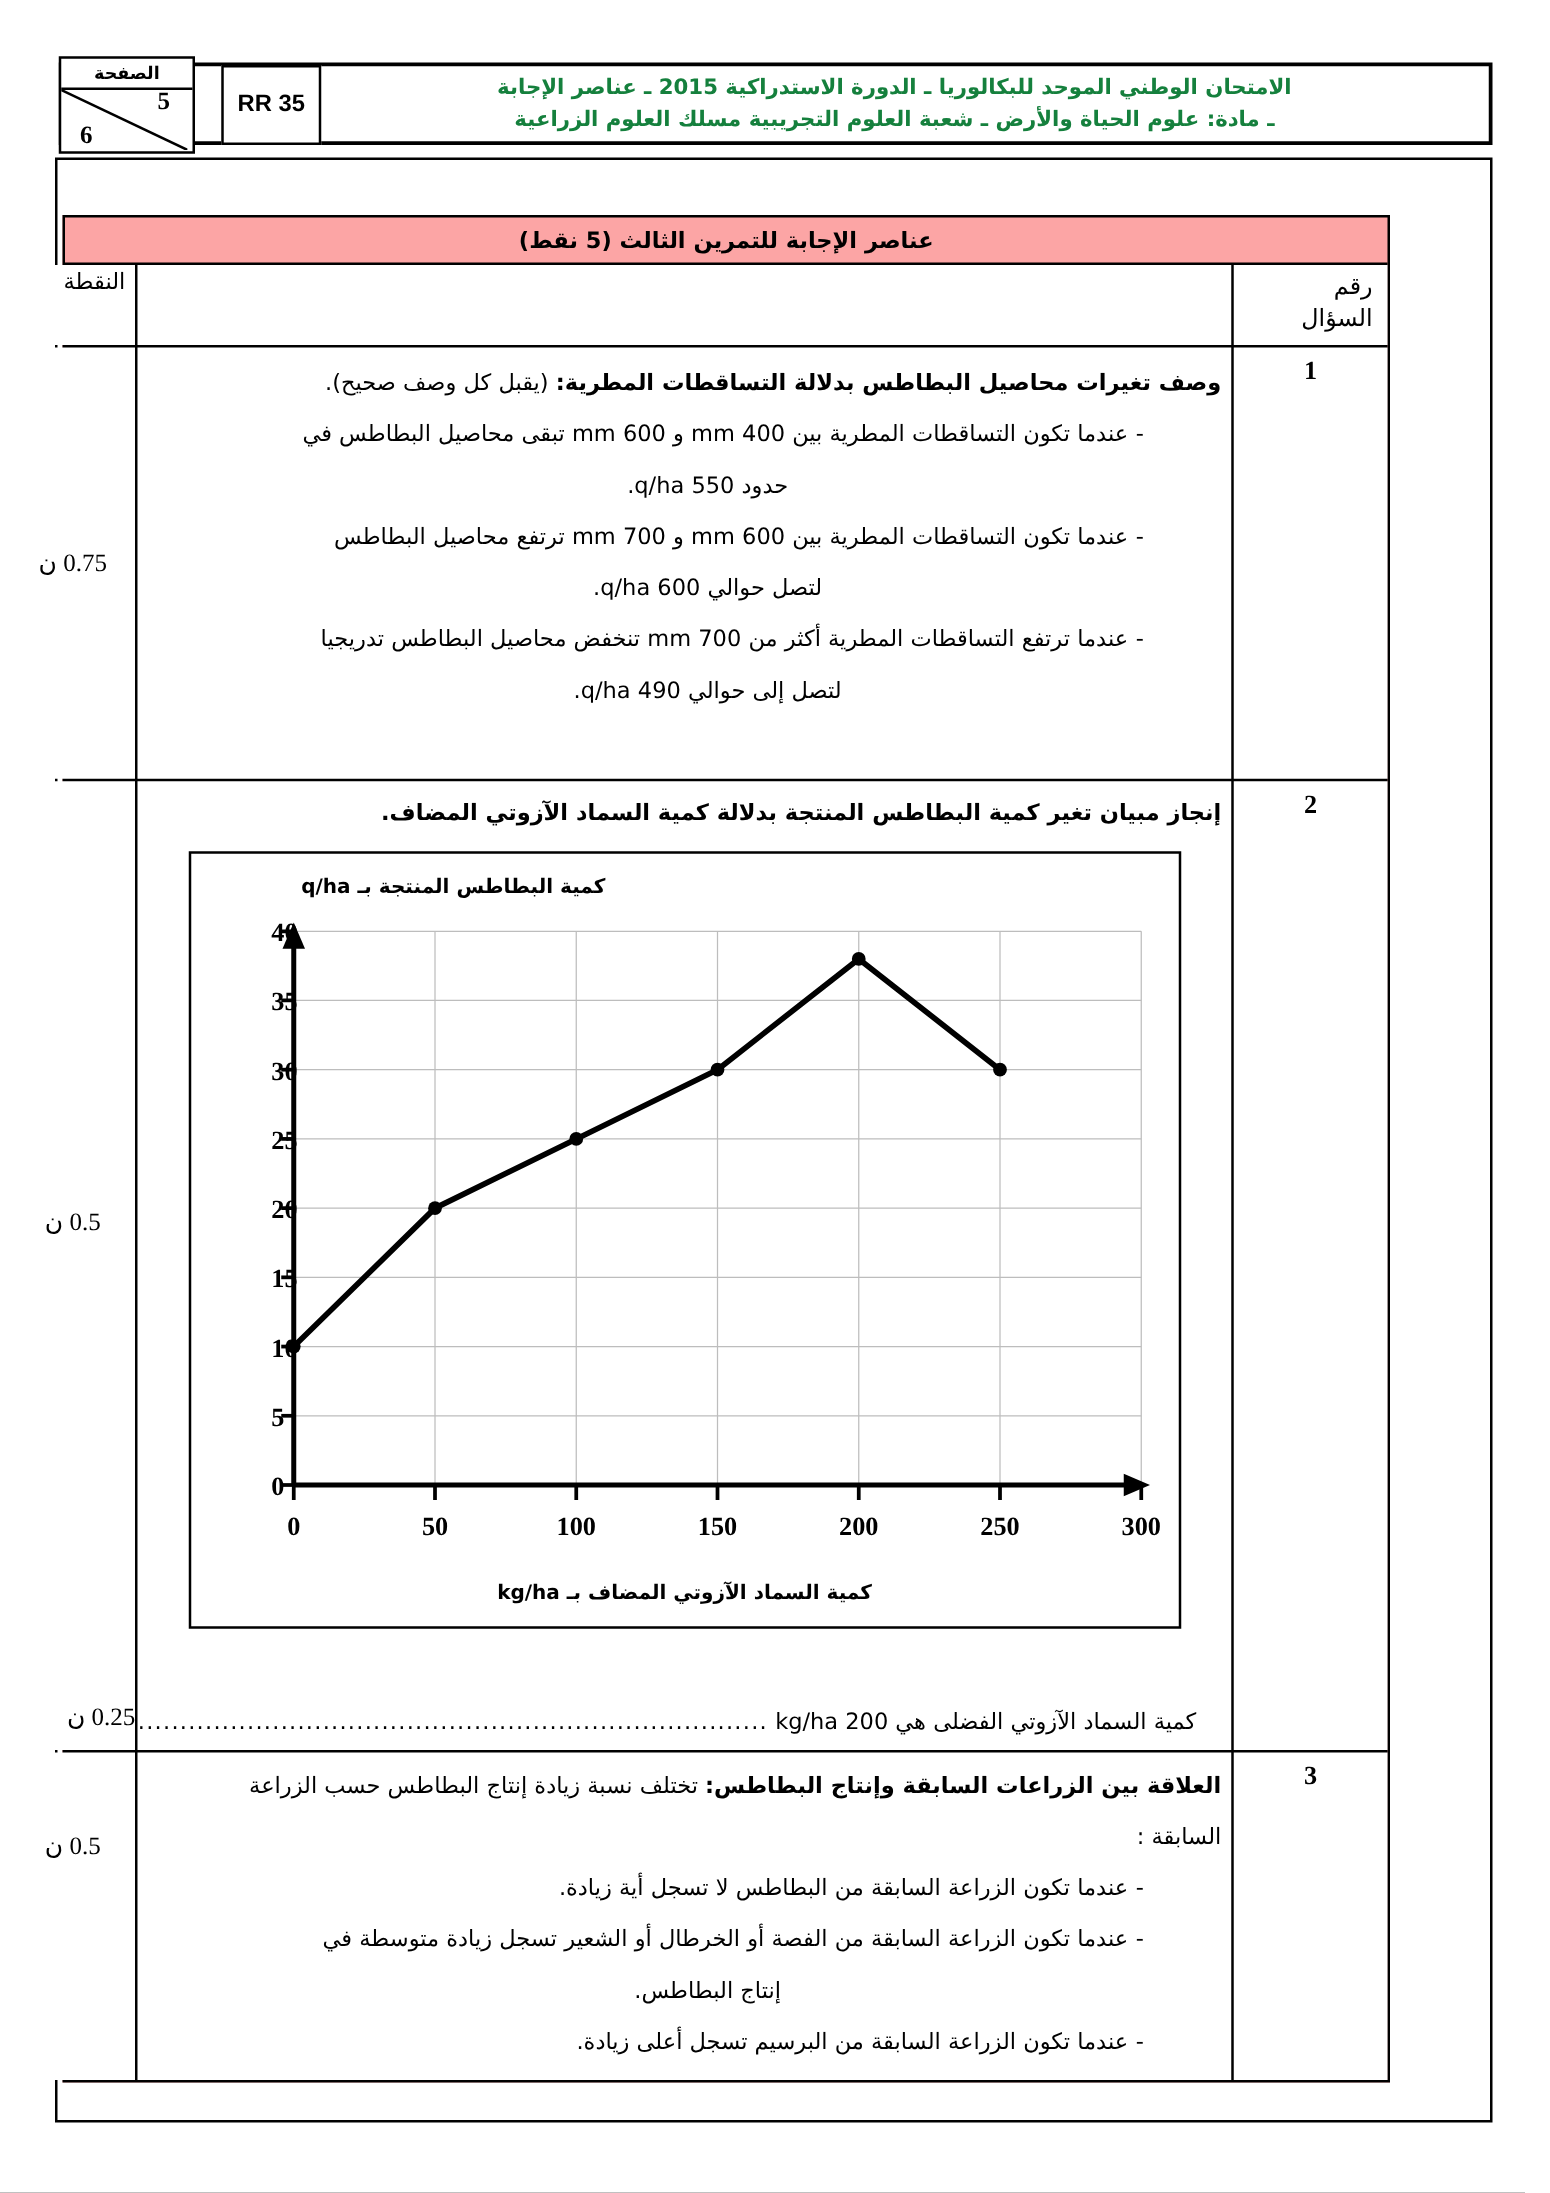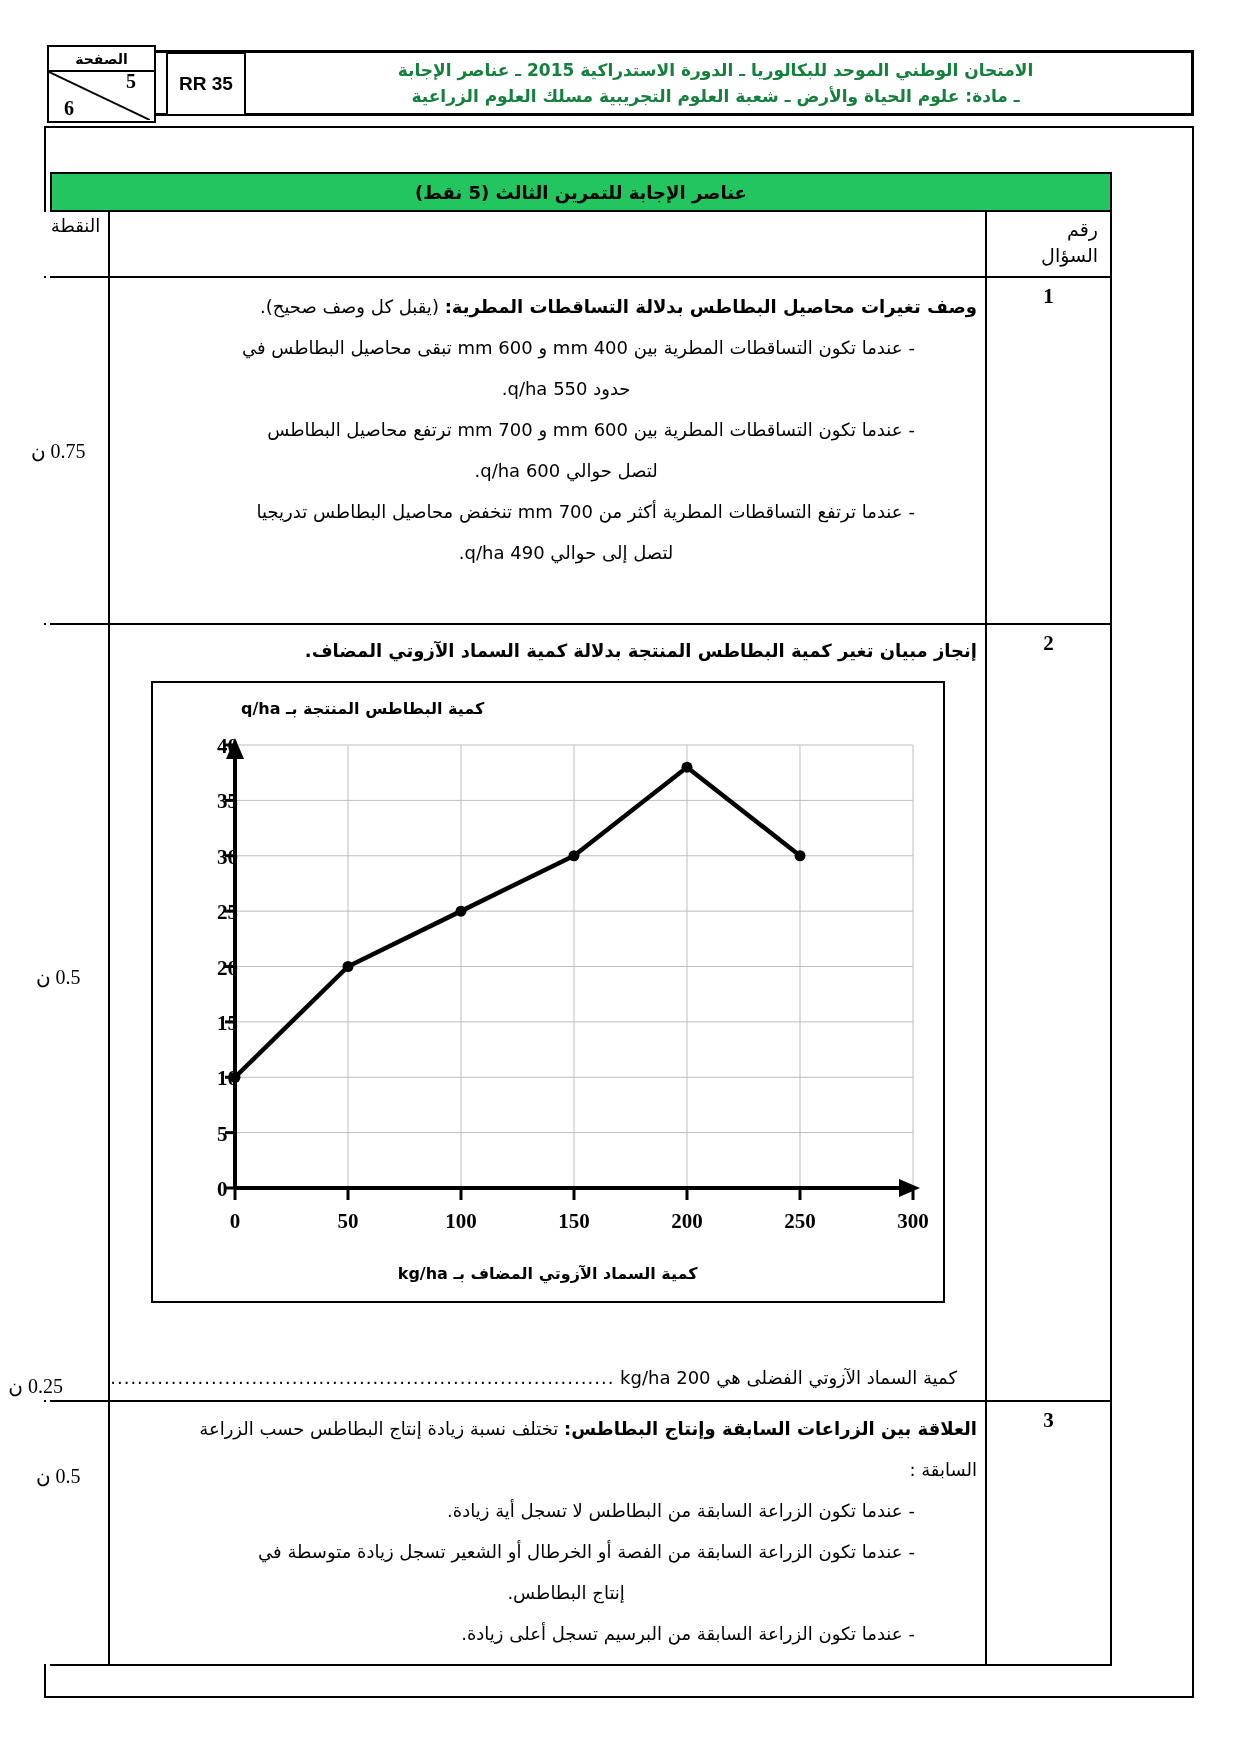--- a/index.html
+++ b/index.html
@@ -14,40 +14,40 @@
   .hdr-line { direction:rtl; text-align:center; font-weight:bold; font-size:17px; line-height:26px; padding-left:10px; }
   .hdr-inner { margin-left:180px; }
 
   .page-box { position:absolute; left:47px; top:45px; width:109px; height:78px; border:2.5px solid #000; background:#fff; z-index:3; }
   .page-label { height:25px; border-bottom:2.5px solid #000; text-align:center; font-weight:bold; font-size:14px; line-height:24px; }
   .page-frac { position:relative; height:48px; font-family:"Liberation Serif","DejaVu Serif",serif; font-weight:bold; font-size:20px; }
   .page-frac svg { position:absolute; inset:0; }
   .p-cur { position:absolute; right:18px; top:-2px; }
   .p-tot { position:absolute; left:15px; bottom:0px; }
 
-  .rr-box { position:absolute; left:166px; top:52px; width:80px; height:64px; border:2.5px solid #000; background:#fff; z-index:3;
+  .rr-box { position:absolute; left:177px; top:52px; width:80px; height:64px; border:2.5px solid #000; background:#fff; z-index:3;
             display:flex; align-items:center; justify-content:center;
             font-family:"Liberation Sans", sans-serif; font-weight:bold; font-size:19px; }
 
   
-  .answer-table { position:absolute; left:50px; top:172px; width:1062px; border:2px solid #000; background:#22c55e; }
+  .answer-table { position:absolute; left:50px; top:172px; width:1062px; border:2px solid #000; background:#fca5a5; }
   .t-title { direction:rtl; height:38px; line-height:38px; text-align:center; font-weight:bold; font-size:18px; border-bottom:2px solid #000; }
   .t-grid { display:grid; grid-template-columns:123px 1fr 100px; grid-template-rows:64px 345px 775px 262px; gap:2px; background:#000; direction:rtl; }
   .cell { background:#fff; }
 
   .c-qhead { font-size:19px; padding:4px 12px; text-align:right; line-height:26px; }
   .c-shead { font-size:18px; padding:3px 8px; text-align:right; }
 
   .c-qnum { text-align:center; padding-top:6px; font-family:"Liberation Serif","DejaVu Serif",serif; font-weight:bold; font-size:21px; }
   .c-score { font-family:"Liberation Serif","DejaVu Serif",serif; font-size:20px; }
   .score-center { display:flex; align-items:center; justify-content:center; }
   .score-top { display:flex; justify-content:center; align-items:flex-start; padding-top:62px; }
   .c-score-q2 { position:relative; }
   .c-score-q2 .s1 { position:absolute; top:340px; left:0; right:0; text-align:center; }
-  .c-score-q2 .s2 { position:absolute; bottom:2px; left:0; right:0; text-align:left; }
+  .c-score-q2 .s2 { position:absolute; bottom:14px; left:0; right:0; text-align:right; }
 
   .c-content { direction:rtl; font-size:18px; padding-top:8px; }
   .ln { line-height:41px; white-space:nowrap; }
   .r  { text-align:right; padding-left:6px; padding-right:8px; }
   .bl { text-align:right; padding-right:70px; }
   .ctr{ text-align:center;margin-left:37px; }
   .b  { font-weight:bold; }
   .dash { padding-left:6px; }
 
   

